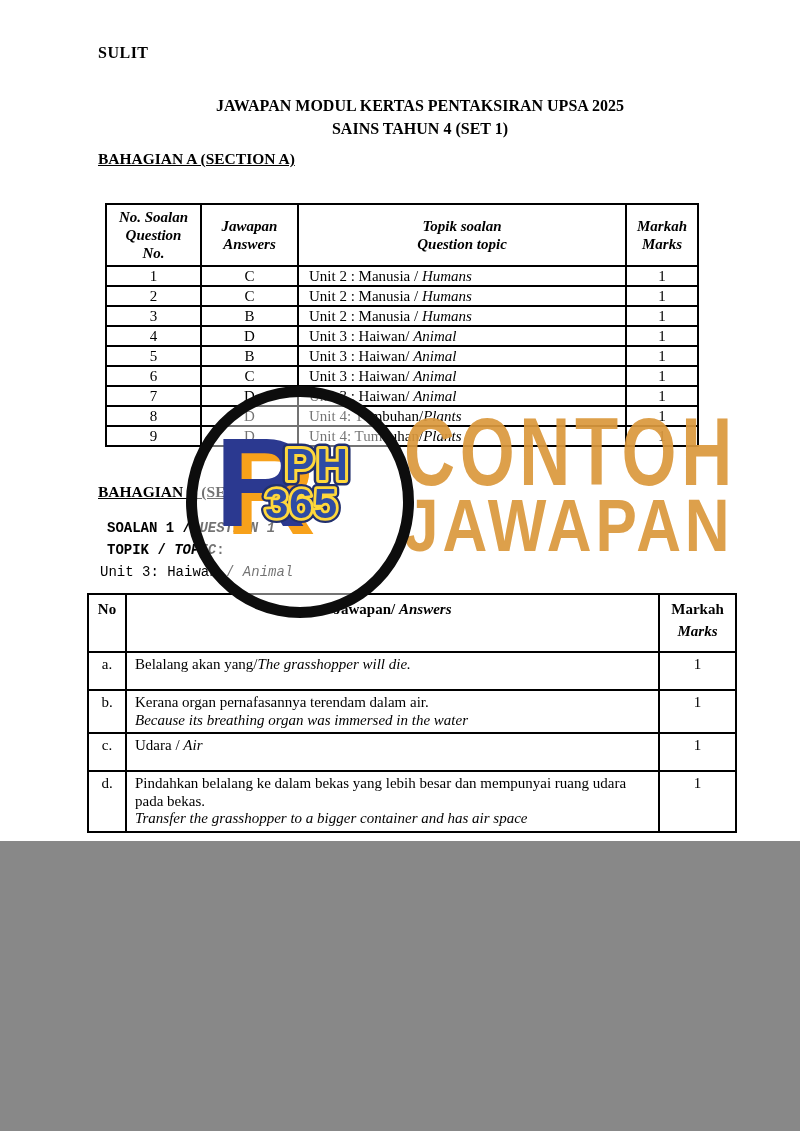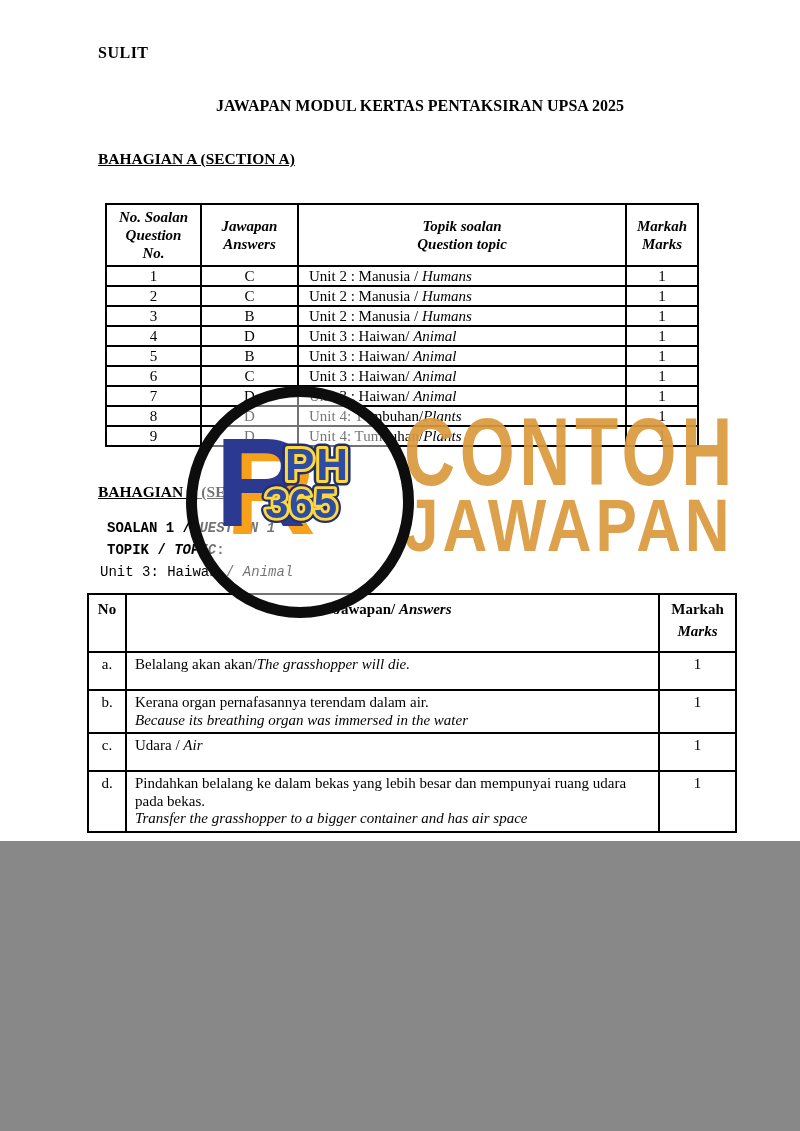--- a/index.html
+++ b/index.html
@@ -56,20 +56,21 @@
 </style>
 </head>
 <body>
 
 <div class="page">
 
   <div class="abs sulit">SULIT</div>
 
   <div class="abs title">
     <div>JAWAPAN MODUL KERTAS PENTAKSIRAN UPSA 2025</div>
+    <div>SAINS TAHUN 4 (SET 1)</div>
   </div>
 
   <div class="abs section-heading sh-a">BAHAGIAN A (SECTION A)</div>
 
   <div class="abs ta">
     <table>
       <colgroup>
           <col style="width:95px">
           <col style="width:97px">
           <col style="width:328px">
@@ -176,21 +177,21 @@
           <th><span>Jawapan/ </span><span class="i">Answers</span></th>
           <th>
             <div>Markah</div>
             <div class="i">Marks</div>
           </th>
         </tr>
       </thead>
       <tbody>
         <tr class="ra">
           <td class="no">a.</td>
-          <td><span>Belalang akan akan/</span><span class="i">The grasshopper will die.</span></td>
+          <td><span>Belalang akan yang/</span><span class="i">The grasshopper will die.</span></td>
           <td class="mk">1</td>
         </tr>
         <tr class="rb">
           <td class="no">b.</td>
           <td>
               <span class="blk">Kerana organ pernafasannya terendam dalam air.</span>
               <span class="blk i">Because its breathing organ was immersed in the water</span>
             </td>
           <td class="mk">1</td>
         </tr>

